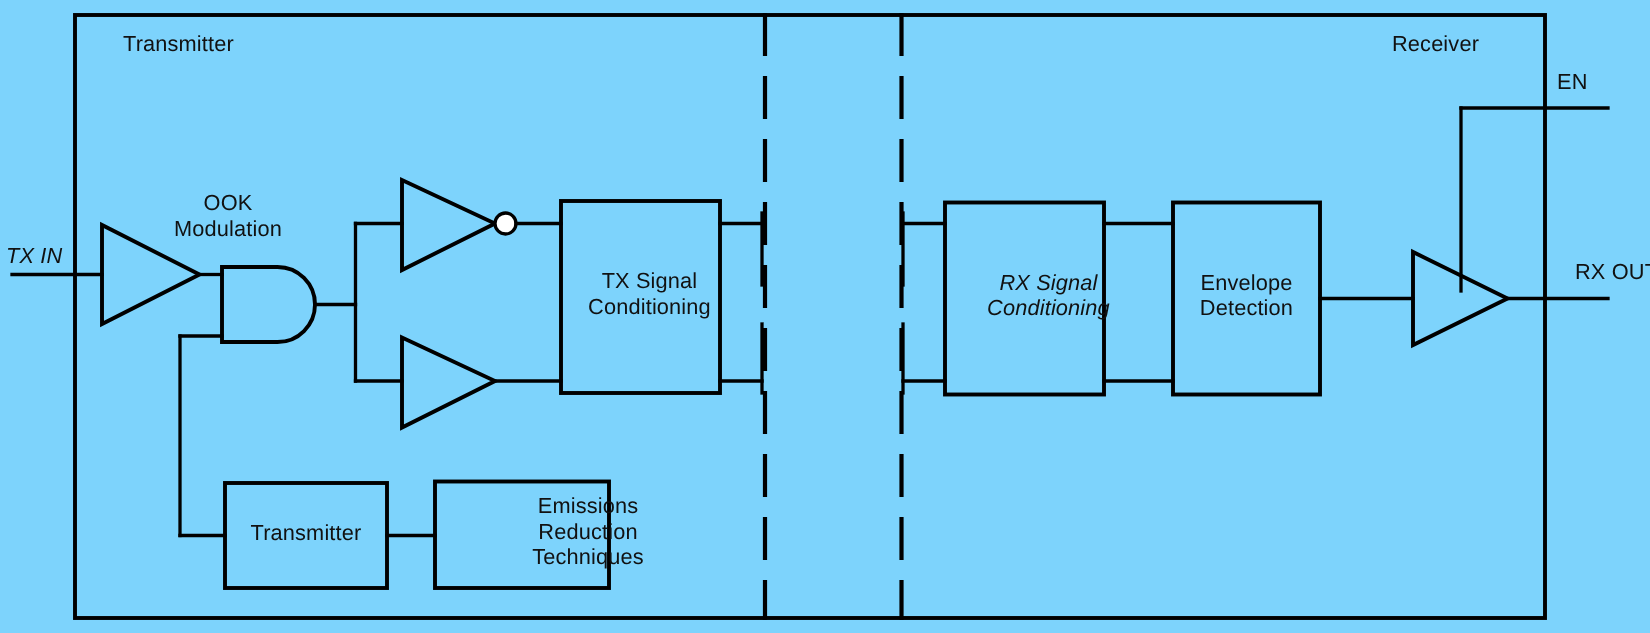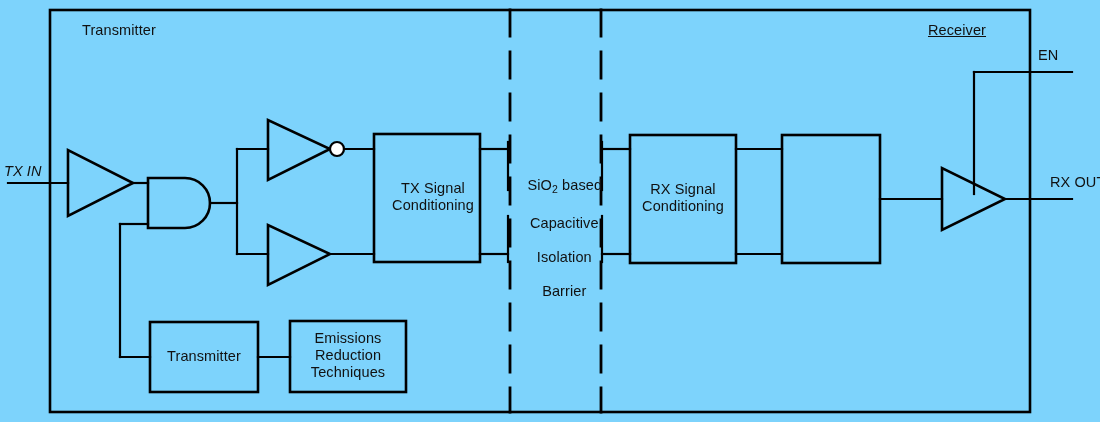--- a/index.html
+++ b/index.html
@@ -70,38 +70,34 @@
       <line x1="974" y1="72" x2="974" y2="194"></line>
 
       <rect x="150" y="322" width="108" height="70" stroke-width="2.6"></rect>
       <line x1="258" y1="357" x2="290" y2="357"></line>
       <rect x="290" y="321" width="116" height="71" stroke-width="2.6"></rect>
     </g>
   </svg>
 
   <div class="lbl" style="left:82px;top:22px;">Transmitter</div>
 
-  <div class="lbl" style="left:928px;top:22px;text-decoration:underline;">Receiver</div>
+  <div class="lbl" style="left:928px;top:22px;">Receiver</div>
 
   <div class="lbl" style="left:4px;top:163px;font-style:italic;">TX IN</div>
 
   <div class="lbl" style="left:1036px;top:174px;margin-left:14px;">RX OUT</div>
 
   <div class="lbl" style="left:1038px;top:47px;">EN</div>
 
+  <div class="lbl ctr" style="left:104px;top:128px;width:96px;">OOK<br>Modulation</div>
 
-  <div class="lbl ctr" style="left:511px;top:160px;width:90px;">
-    <span><span>SiO</span><sub>2</sub><span> based</span></span><br>
-    <span>Capacitive</span><br>
-    <span>Isolation</span><br>
-    <span>Barrier</span>
-  </div>
 
   <div class="lbl ctr" style="left:374px;top:180px;width:118px;">TX Signal<br>Conditioning</div>
 
-  <div class="lbl ctr" style="left:630px;top:181px;width:106px;">RX Signal<br>Conditioning</div>
+  <div class="lbl ctr" style="left:646px;top:181px;width:106px;font-style:italic;">RX Signal<br>Conditioning</div>
 
+  <div class="lbl ctr" style="left:782px;top:181px;width:98px;">Envelope<br>Detection</div>
 
   <div class="lbl ctr" style="left:150px;top:348px;width:108px;">Transmitter</div>
 
-  <div class="lbl ctr" style="left:290px;top:330px;width:116px;">Emissions<br>Reduction<br>Techniques</div>
+  <div class="lbl ctr" style="left:290px;top:330px;width:116px;padding-left:44px;">Emissions<br>Reduction<br>Techniques</div>
 
 </div>
 
 </body></html>

